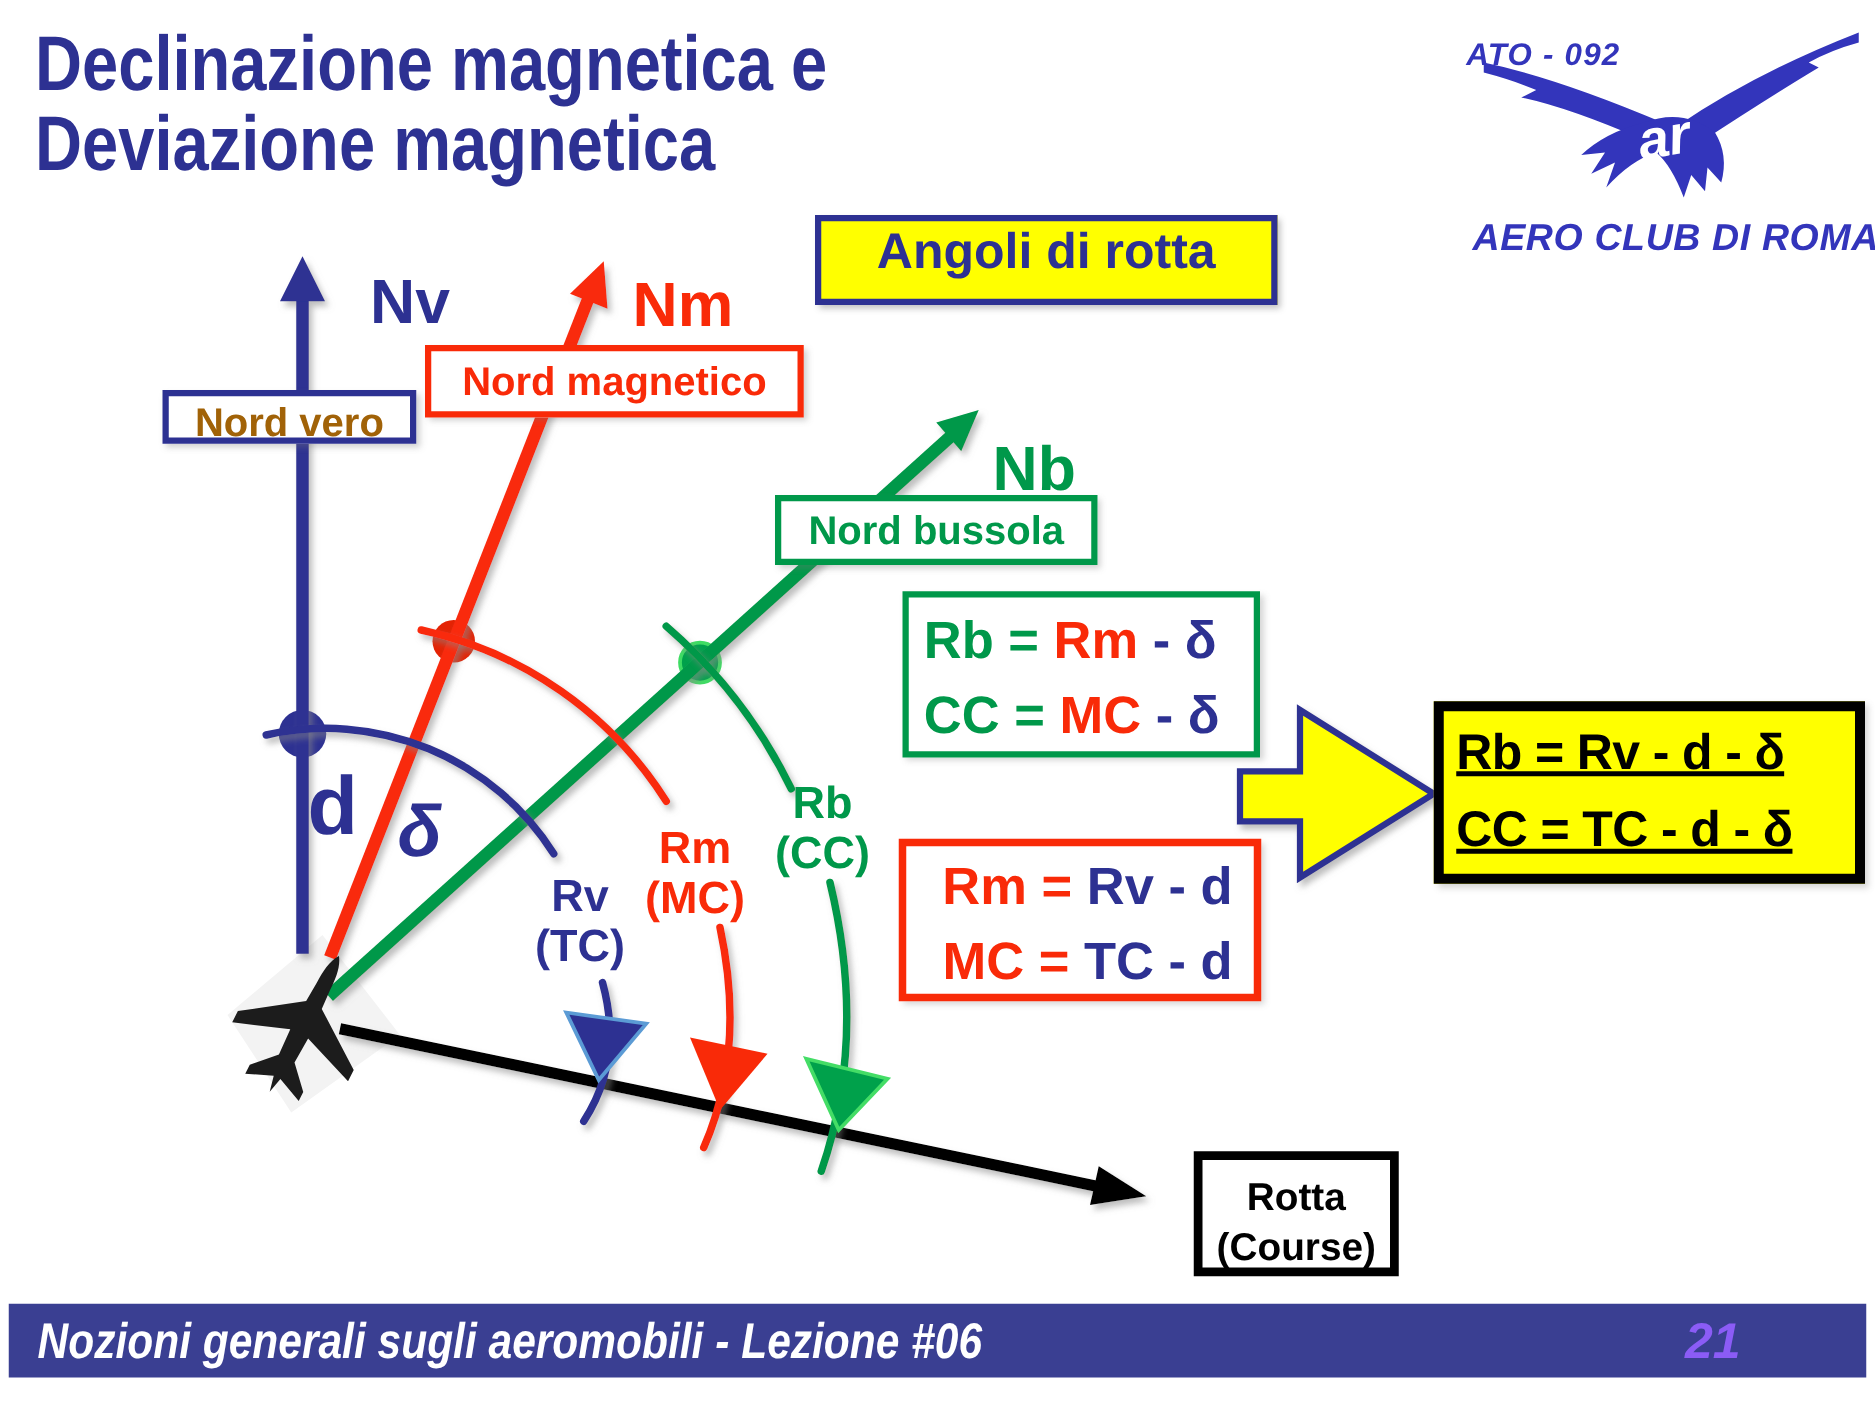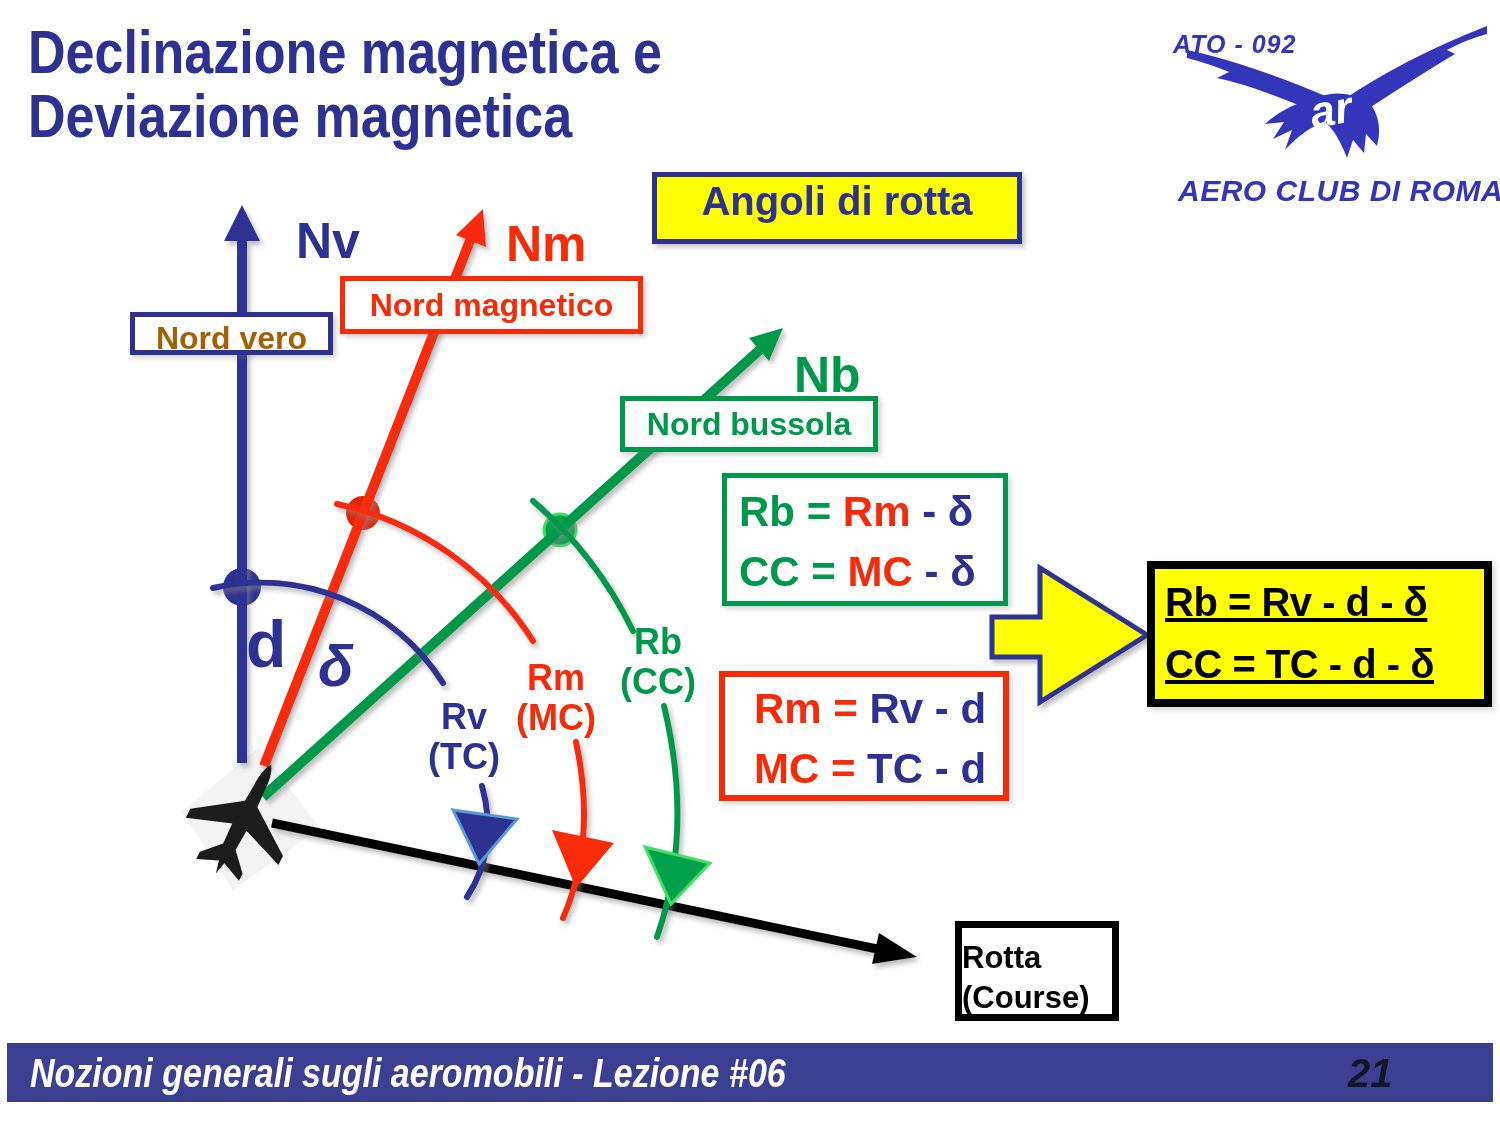--- a/index.html
+++ b/index.html
@@ -35,27 +35,27 @@
   .formula{background:#fff;box-sizing:border-box;font-weight:bold;
            box-shadow:3px 3px 5px rgba(120,120,120,.3);}
   .formula .fl{white-space:pre;font-size:42px;line-height:60px;}
   .fgreen{left:722px;top:473px;width:286px;height:133px;border:5px solid #00984a;padding:4px 0 0 12px;}
   .fred{left:719px;top:671px;width:290px;height:130px;border:6px solid #f92a08;padding:2px 0 0 12px;text-align:center;}
   .fyellow{left:1147px;top:561px;width:345px;height:146px;border:8px solid #000;background:#ffff00;
            padding:2px 0 0 10px;color:#000;text-decoration:underline;}
   .fyellow .fl{font-size:40px;line-height:62px;letter-spacing:-0.5px;}
 
   .rotta{left:955px;top:921px;width:164px;height:100px;border:7px solid #000;background:#fff;
-         box-sizing:border-box;text-align:left;font-size:31px;font-weight:bold;color:#000;
+         box-sizing:border-box;text-align:center;font-size:31px;font-weight:bold;color:#000;
          line-height:1.3;padding-top:10px;}
 
   .footerbar{left:7px;top:1043px;width:1486px;height:59px;background:#3a3f92;}
   .footertext{left:30px;top:1046px;font-size:40px;font-style:italic;font-weight:bold;color:#fff;
               transform:scaleX(0.85);transform-origin:left top;white-space:nowrap;line-height:54px;}
-  .pagenum{left:1348px;top:1046px;font-size:40px;font-style:italic;font-weight:bold;color:#0f172a;line-height:54px;}
+  .pagenum{left:1348px;top:1046px;font-size:40px;font-style:italic;font-weight:bold;color:#8b5cf6;line-height:54px;}
 
   .ato{left:1173px;top:30px;font-size:25px;font-style:italic;font-weight:bold;color:#3335bb;letter-spacing:1px;}
   .club{left:1178px;top:174px;font-size:30px;font-style:italic;font-weight:bold;color:#3335bb;letter-spacing:.5px;white-space:nowrap;}
 </style>
 </head>
 <body>
 
 <svg class="abs" style="left:0;top:0;" width="1500" height="1125" viewBox="0 0 1500 1125">
   <defs>
     <filter id="sh" x="-20%" y="-20%" width="140%" height="140%">

